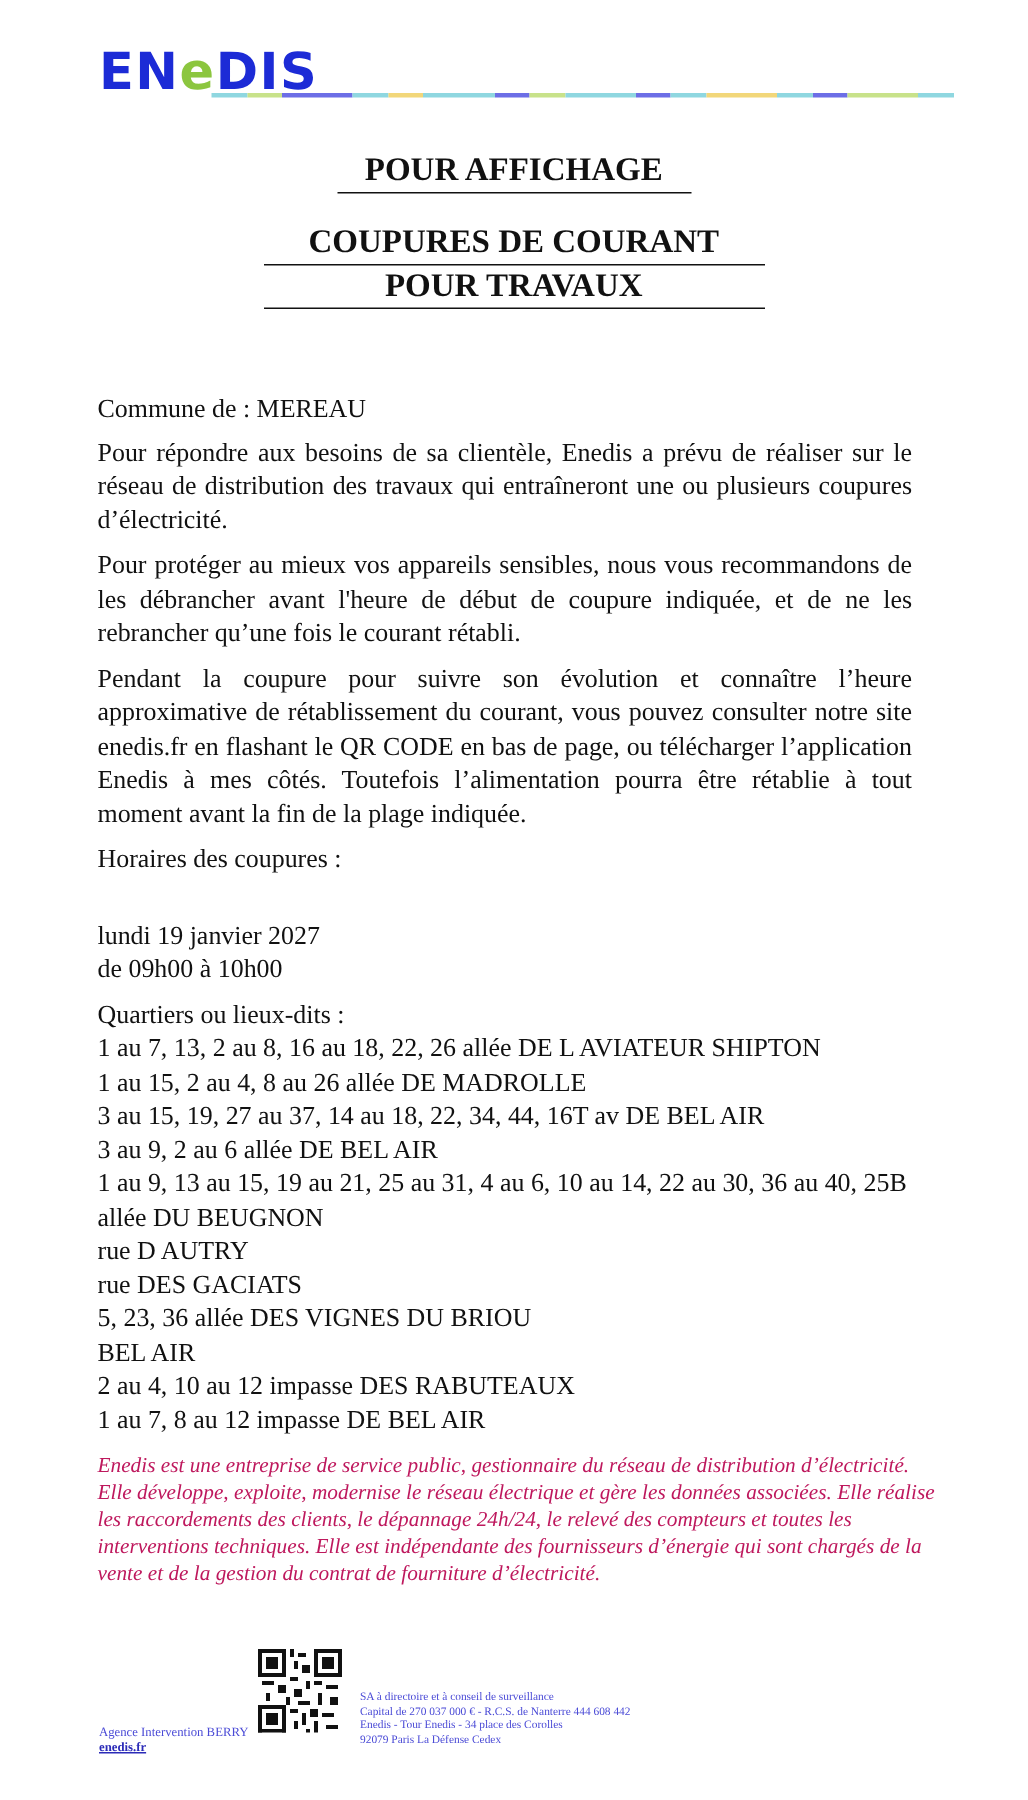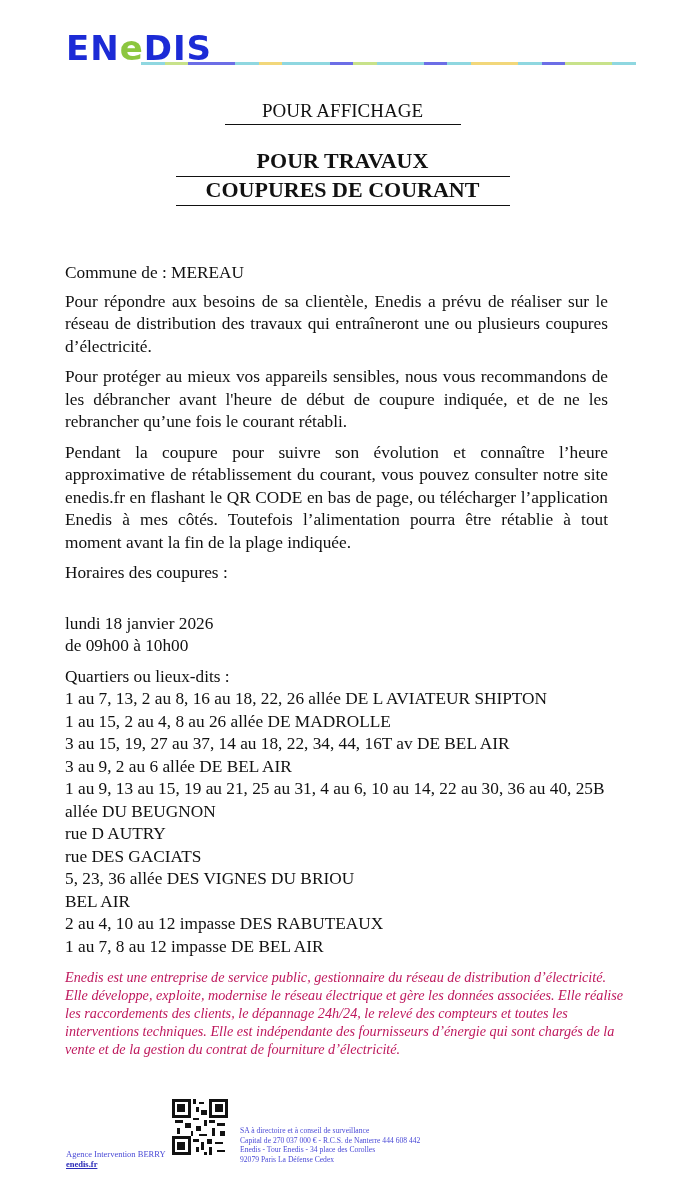--- a/index.html
+++ b/index.html
@@ -4,21 +4,21 @@
   <style>
     html, body { margin: 0; padding: 0; background: #ffffff; }
     body { width: 685px; height: 1200px; position: relative; overflow: hidden; font-family: "Liberation Serif", "DejaVu Serif", serif; color: #111; }
     .header { position: absolute; left: 66px; top: 31px; width: 570px; height: 40px; }
     .logo { position: absolute; left: 0; top: 0; font-family: "DejaVu Sans", sans-serif; font-weight: bold; font-size: 34px; letter-spacing: 1px; color: #1c2bd6; line-height: 34px; }
     .logo .e2 { color: #8cc63f; }
     .stripe { position: absolute; left: 75px; top: 31px; width: 495px; height: 3px; display: flex; }
     .stripe span { height: 3px; }
     .title-block { position: absolute; left: 0; width: 685px; text-align: center; }
     .t-affichage { top: 100px; }
-    .t-affichage .txt { font-weight: normal; font-size: 19px; display: inline-block; width: 236px; border-bottom: 1.5px solid #111; padding-bottom: 2px; text-align: center; }
+    .t-affichage .txt { font-weight: bold; font-size: 22px; display: inline-block; width: 236px; border-bottom: 1.5px solid #111; padding-bottom: 2px; text-align: center; }
     .t-coupures { top: 148px; }
     .t-coupures .txt { font-weight: bold; font-size: 22px; display: block; width: 334px; margin: 0 auto; border-bottom: 1.5px solid #111; padding-bottom: 2px; line-height: 26px; }
     .content { position: absolute; left: 65px; top: 222px; width: 543px; font-size: 17.3px; line-height: 22.5px; margin-top: 40px; }
     .content p { margin: 0 0 8px 0; text-align: justify; }
     .content .commune { margin-bottom: 6px; }
     .content .horaires { margin-bottom: 28px; }
     .date-block { margin-bottom: 8px; }
     .list { margin: 0; padding: 0; list-style: none; }
     .list li { margin: 0; }
     .footer-note { position: absolute; left: 65px; top: 968px; width: 560px; font-style: italic; font-size: 14.2px; line-height: 18px; color: #be185d; }
@@ -50,32 +50,32 @@
       <span style="background: rgb(200, 226, 138); flex: 2 1 0%;"></span>
       <span style="background: rgb(143, 215, 224); flex: 1 1 0%;"></span>
     </div>
 </div>
 
 <div class="title-block t-affichage">
   <span class="txt">POUR AFFICHAGE</span>
 </div>
 
 <div class="title-block t-coupures">
+  <span class="txt">COUPURES DE COURANT</span>
   <span class="txt">POUR TRAVAUX</span>
-  <span class="txt">COUPURES DE COURANT</span>
 </div>
 
 <div class="content">
   <p class="commune">Commune de : MEREAU</p>
   <p>Pour répondre aux besoins de sa clientèle, Enedis a prévu de réaliser sur le réseau de distribution des travaux qui entraîneront une ou plusieurs coupures d’électricité.</p>
   <p>Pour protéger au mieux vos appareils sensibles, nous vous recommandons de les débrancher avant l'heure de début de coupure indiquée, et de ne les rebrancher qu’une fois le courant rétabli.</p>
   <p>Pendant la coupure pour suivre son évolution et connaître l’heure approximative de rétablissement du courant, vous pouvez consulter notre site enedis.fr en flashant le QR CODE en bas de page, ou télécharger l’application Enedis à mes côtés. Toutefois l’alimentation pourra être rétablie à tout moment avant la fin de la plage indiquée.</p>
   <p class="horaires">Horaires des coupures :</p>
   <div class="date-block">
-    <div>lundi 18 janvier 2026</div>
+    <div>lundi 19 janvier 2027</div>
     <div>de 09h00 à 10h00</div>
   </div>
   <div>Quartiers ou lieux-dits :</div>
   <ul class="list">
     <li>1 au 7, 13, 2 au 8, 16 au 18, 22, 26 allée DE L AVIATEUR SHIPTON</li>
     <li>1 au 15, 2 au 4, 8 au 26 allée DE MADROLLE</li>
     <li>3 au 15, 19, 27 au 37, 14 au 18, 22, 34, 44, 16T av DE BEL AIR</li>
     <li>3 au 9, 2 au 6 allée DE BEL AIR</li>
     <li>1 au 9, 13 au 15, 19 au 21, 25 au 31, 4 au 6, 10 au 14, 22 au 30, 36 au 40, 25B allée DU BEUGNON</li>
     <li>rue D AUTRY</li>

